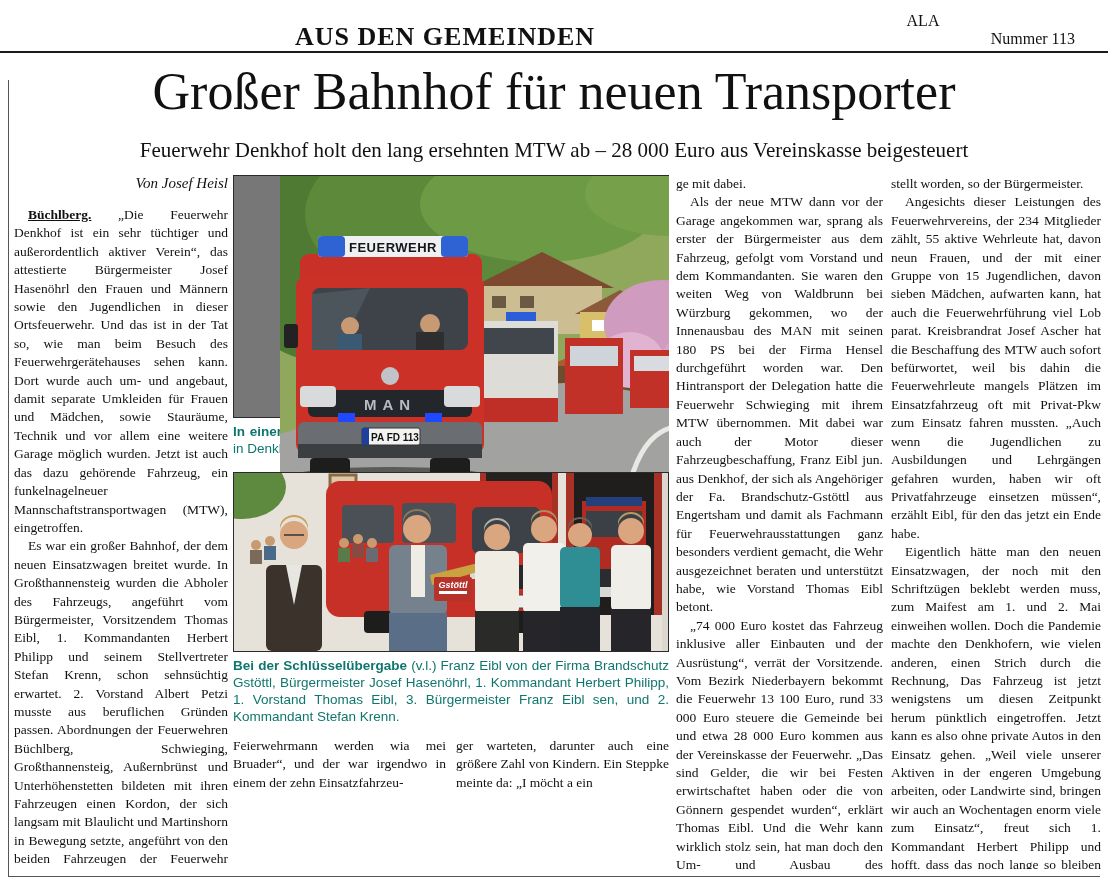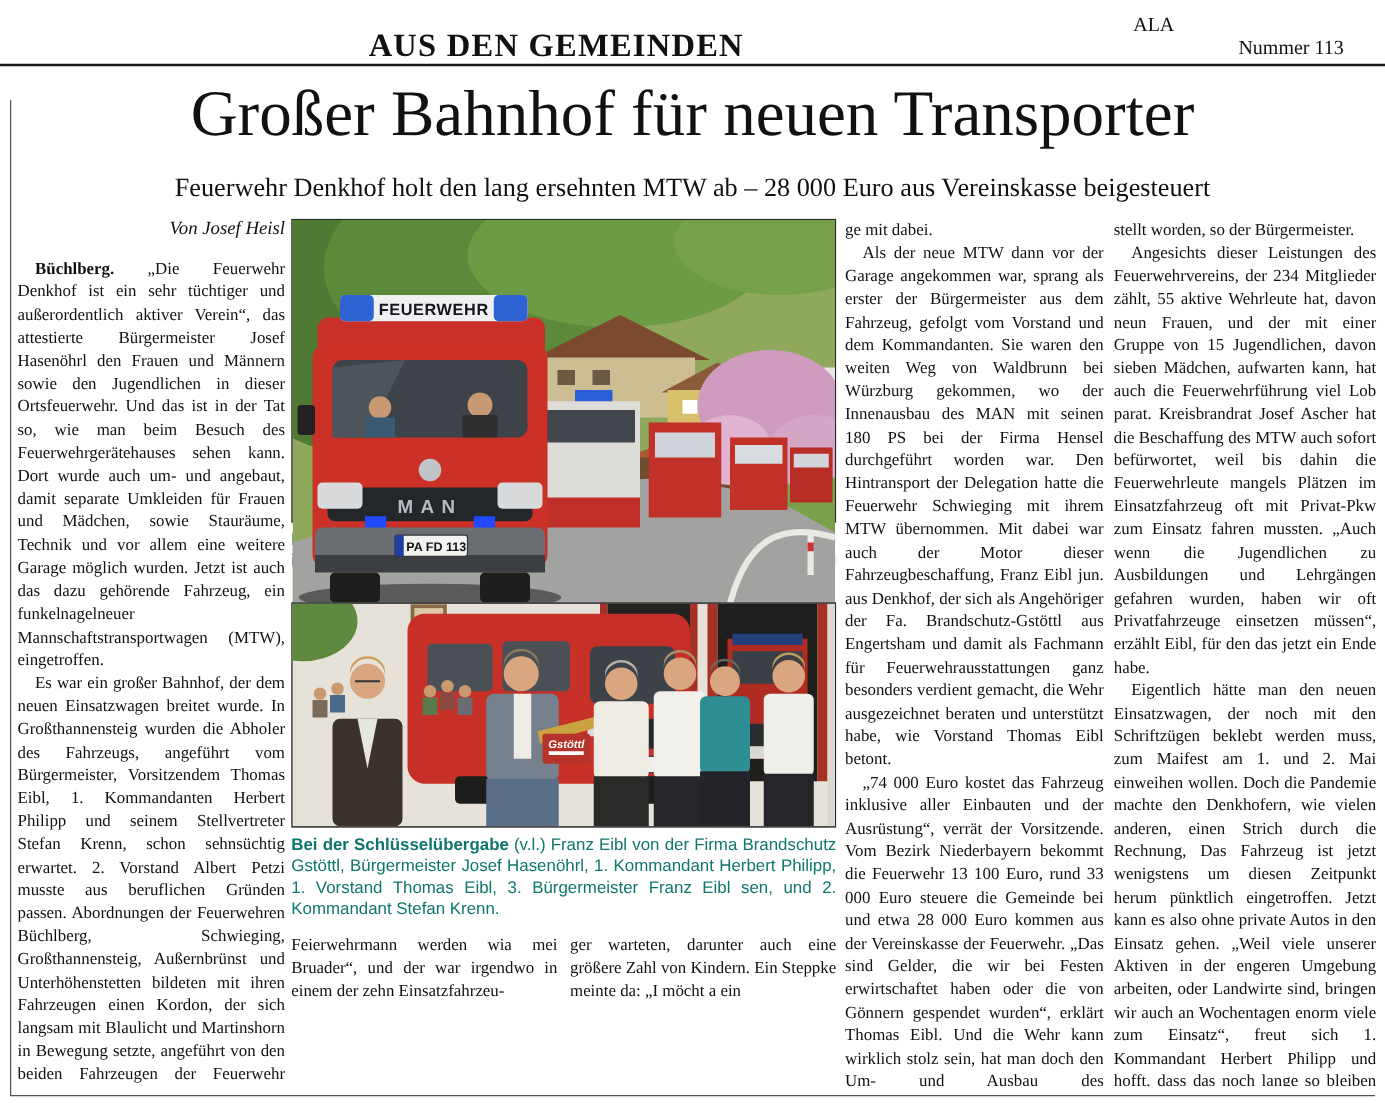--- a/index.html
+++ b/index.html
@@ -20,26 +20,26 @@
         font-size:21px;font-weight:normal;}
   
   .col{position:absolute;top:175px;height:694px;overflow:hidden;}
   .col1{left:14px;width:214px;}
   .col3{left:676px;width:207px;}
   .col4{left:891px;width:210px;}
   .center{position:absolute;top:175px;left:233px;width:436px;height:700px;overflow:hidden;}
   .body{margin:0;font-size:13.5px;line-height:18.4px;text-align:justify;hyphens:auto;-webkit-hyphens:auto;}
   .indent{text-indent:14px;}
   .byline{margin:0 0 14px 0;font-style:italic;font-size:15px;text-align:right;}
-  .leadin{font-weight:bold;}
+  .leadin{font-weight:bold;text-decoration:underline;}
   
   .photo{position:relative;border:1px solid #2a2a2a;background:#777;box-sizing:border-box;margin:0;}
   .photo svg{display:block;}
-  .photo1{width:436px;height:243px;}
-  .photo2{width:436px;height:180px;margin-top:25px;}
+  .photo1{width:436px;height:243px;padding-left:46px;}
+  .photo2{width:436px;height:180px;margin-top:15px;}
   .caption{margin:5px 0 0 0;font-family:"Liberation Sans",sans-serif;font-size:13.5px;
         line-height:17px;color:#0f766e;text-align:justify;}
   .caption b{font-weight:bold;}
   .credit{float:right;}
   .mini-cols{display:flex;gap:10px;margin-top:12px;}
   .mini-cols .body{width:213px;}
   svg text{font-family:"Liberation Sans",sans-serif;}
 </style>
 </head>
 <body>

